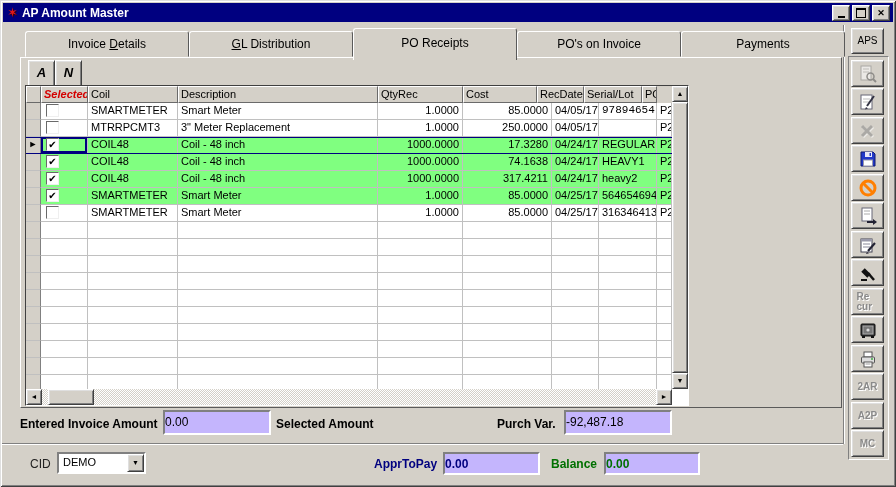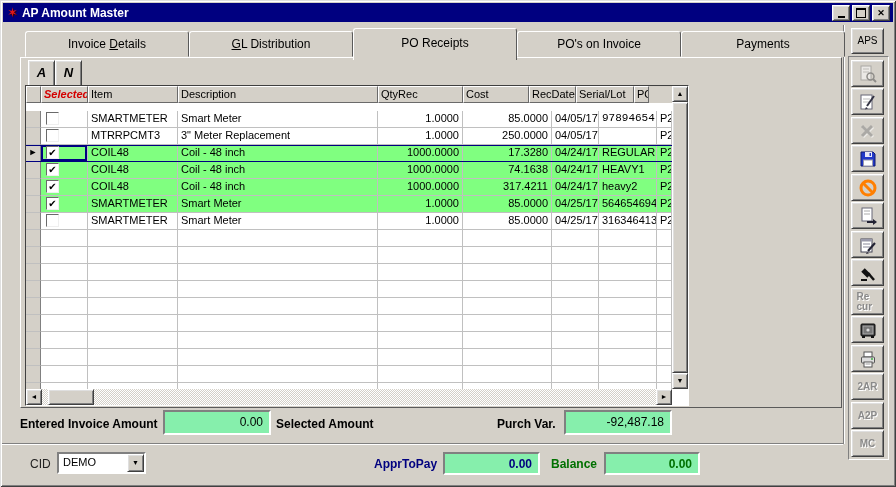--- a/index.html
+++ b/index.html
@@ -30,21 +30,21 @@
   .quickbtn{position:absolute;top:60px;width:25px;height:25px;z-index:3;background:#d4d0c8;
     border:1px solid;border-color:#fff #404040 #404040 #fff;box-shadow:inset 1px 1px 0 #dfdfdf,inset -1px -1px 0 #808080;
     font-weight:bold;font-style:italic;font-size:13px;text-align:center;line-height:23px;cursor:default;}
   
   .gridwrap{position:absolute;left:25px;top:85px;width:664px;height:321px;background:#fff;z-index:3;
     border:1px solid;border-color:#404040 #fff #fff #404040;box-sizing:border-box;}
   .ghead{position:absolute;left:0;top:0;width:646px;height:17px;display:flex;background:#d4d0c8;}
   .ghcell{box-sizing:border-box;height:17px;border:1px solid;border-color:#fff #6a6a6a #6a6a6a #fff;
     font-size:11px;padding:1px 2px;overflow:hidden;white-space:nowrap;background:#d4d0c8;}
   .ghcell.sel{color:#d40000;font-weight:bold;font-style:italic;text-align:center;}
-  .gbody{position:absolute;left:0;top:17px;width:646px;height:286px;overflow:hidden;background:#fff;margin-top:8px;}
+  .gbody{position:absolute;left:0;top:17px;width:646px;height:286px;overflow:hidden;background:#fff;}
   .grid-row{display:flex;height:17px;position:relative;}
   .gcell{box-sizing:border-box;height:17px;border-right:1px solid #c0c0c0;border-bottom:1px solid #c0c0c0;
     font-size:11px;padding:1px 3px;white-space:nowrap;overflow:hidden;background:#fff;}
   .grid-row.green .gcell{background:#80ff80;}
   .grid-row .gcell.gutter{background:#d4d0c8;border-right:1px solid #808080;padding:1px 1px;
     font-size:9px;line-height:13px;color:#000;text-align:center;}
   .al-right{text-align:right;}
   .grid-row.current::before,.grid-row.current::after{content:"";position:absolute;left:0;right:0;height:1px;background:#000080;z-index:2;}
   .grid-row.current::before{top:0;}
   .grid-row.current::after{bottom:0;}
@@ -60,22 +60,22 @@
   .sbtn{position:absolute;width:16px;height:16px;box-sizing:border-box;background:#d4d0c8;border:1px solid;
     border-color:#fff #404040 #404040 #fff;box-shadow:inset 1px 1px 0 #dfdfdf,inset -1px -1px 0 #808080;
     font-size:7px;text-align:center;line-height:14px;color:#000;cursor:default;}
   .vthumb{position:absolute;left:0;top:16px;width:16px;height:271px;box-sizing:border-box;background:#d4d0c8;
     border:1px solid;border-color:#fff #404040 #404040 #fff;box-shadow:inset 1px 1px 0 #dfdfdf,inset -1px -1px 0 #808080;}
   .hthumb{position:absolute;left:22px;top:0;width:46px;height:16px;box-sizing:border-box;background:#d4d0c8;
     border:1px solid;border-color:#fff #404040 #404040 #fff;box-shadow:inset 1px 1px 0 #dfdfdf,inset -1px -1px 0 #808080;}
   .scorner{position:absolute;right:0;bottom:0;width:16px;height:16px;background:#fff;}
   
   .biglabel{position:absolute;font-size:12px;font-weight:bold;color:#000;white-space:nowrap;}
-  .sunkbox{position:absolute;box-sizing:border-box;background:#86efac;border:2px solid;
-    border-color:#808080 #fff #fff #808080;font-size:12px;text-align:right;padding-right:6px;}
+  .sunkbox{position:absolute;box-sizing:border-box;background:#c4b5fd;border:2px solid;
+    border-color:#808080 #fff #fff #808080;font-size:12px;text-align:left;padding-right:6px;}
   
   .groove-h{position:absolute;left:2px;top:443px;width:841px;height:0;border-top:1px solid #808080;border-bottom:1px solid #fff;}
   .groove-v{position:absolute;left:843px;top:25px;height:419px;width:0;border-left:1px solid #808080;border-right:1px solid #fff;}
   
   .cid-label{position:absolute;left:30px;top:457px;font-size:12px;color:#222;}
   .combo{position:absolute;left:57px;top:452px;width:89px;height:22px;box-sizing:border-box;background:#fff;
     border:2px solid;border-color:#808080 #fff #fff #808080;}
   .combo-text{font-size:11px;padding:2px 0 0 4px;}
   .combo-btn{position:absolute;right:0;top:0;width:17px;height:18px;box-sizing:border-box;background:#d4d0c8;
     border:1px solid;border-color:#fff #404040 #404040 #fff;box-shadow:inset 1px 1px 0 #dfdfdf,inset -1px -1px 0 #808080;
@@ -130,24 +130,24 @@
 
   <div>
       <div class="quickbtn" style="left: 28px;">A</div>
       <div class="quickbtn" style="left: 55px;">N</div>
     </div>
 
   <div class="gridwrap">
     <div class="ghead">
         <div class="ghcell" style="width: 15px;"></div>
         <div class="ghcell sel" style="width: 47px;">Selected</div>
-        <div class="ghcell" style="width: 90px;">Item</div>
+        <div class="ghcell" style="width: 90px;">Coil</div>
         <div class="ghcell" style="width: 200px;">Description</div>
         <div class="ghcell" style="width: 85px;">QtyRec</div>
-        <div class="ghcell" style="width: 66px;">Cost</div>
+        <div class="ghcell" style="width: 74px;">Cost</div>
         <div class="ghcell" style="width: 47px;">RecDate</div>
         <div class="ghcell" style="width: 58px;">Serial/Lot</div>
         <div class="ghcell" style="width: 15px;">PO#</div>
       </div>
     <div class="gbody">
         <div class="grid-row">
           <div class="gcell gutter" style="width: 15px;"></div>
           <div class="gcell" style="width: 47px;">
             <div class="checkbox"></div>
           </div>

